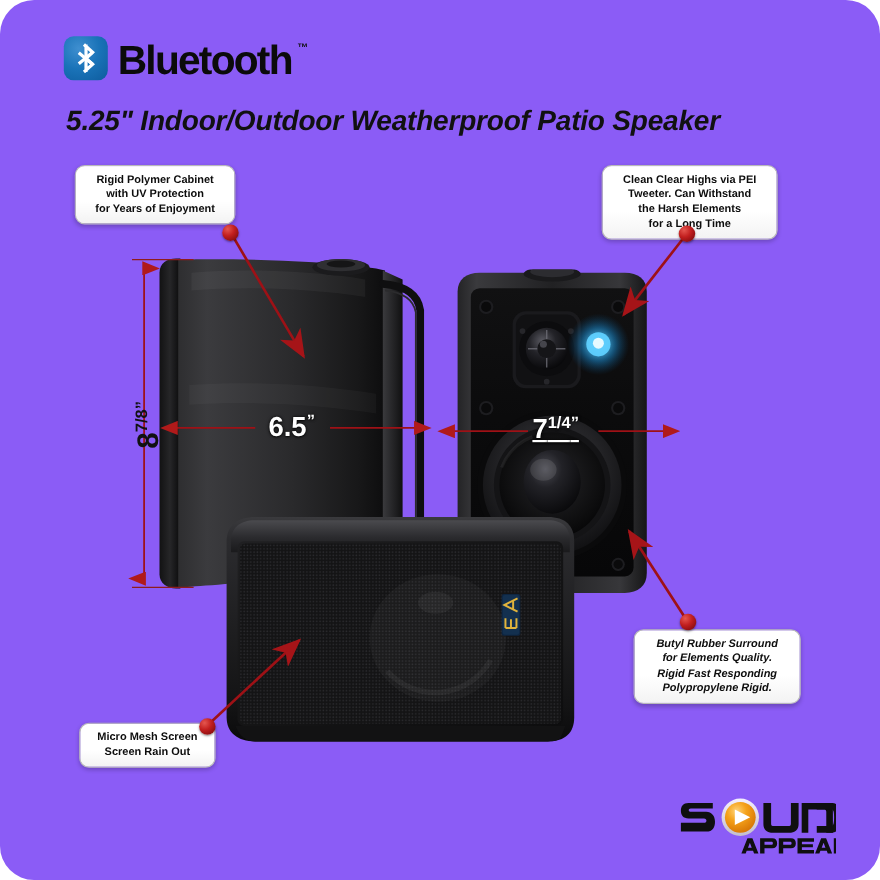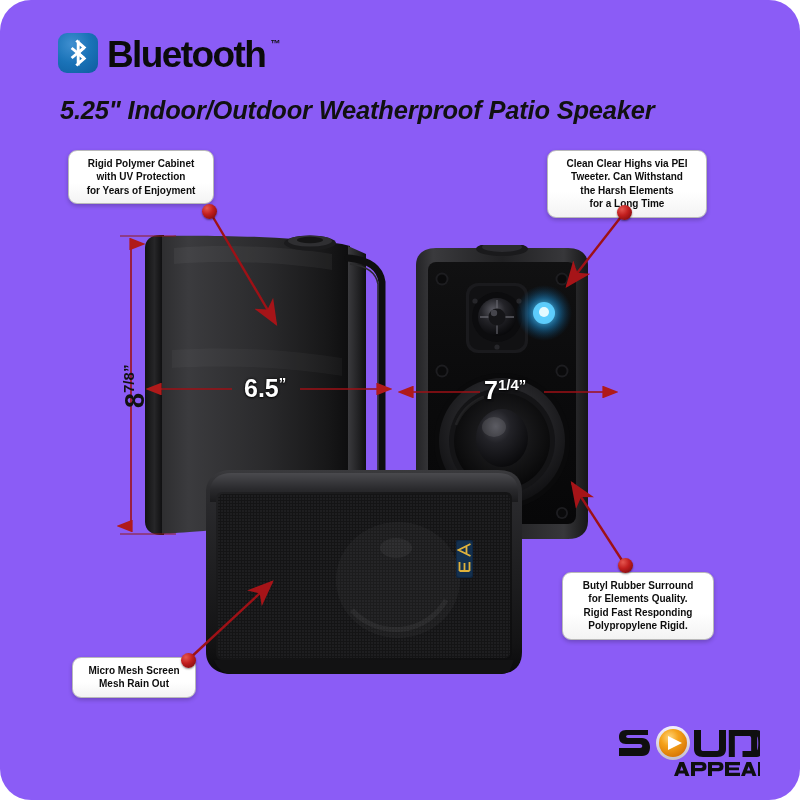--- a/index.html
+++ b/index.html
@@ -375,21 +375,21 @@
   </svg>
 
   <div class="dim-label dim-v" style="left:120px; top:408px;">
     <span>8</span><span class="dim-frac">7/8</span><span class="dim-frac">”</span>
   </div>
 
   <div class="dim-label dim-h" style="left:244px; top:374px;">
     <span>6.5</span><span class="dim-frac">”</span>
   </div>
 
-  <div class="dim-label dim-h" style="left:484px; top:376px;">
+  <div class="dim-label dim-h" style="left:484px; top:376px;text-decoration:underline;">
     <span>7</span><span class="dim-frac">1/4</span><span class="dim-frac">”</span>
   </div>
 
   <svg class="overlay ov-arrows">
     <defs>
       <marker id="ptr" markerWidth="11" markerHeight="9" refX="10" refY="4.5" orient="auto">
         <path d="M0,0 L11,4.5 L0,9 L3,4.5 Z" fill="#a61418"></path>
       </marker>
     </defs>
 
@@ -408,30 +408,30 @@
     <div>for Years of Enjoyment</div>
   </div>
 
   <div class="callout" style="left:547px; top:150px; width:160px;">
     <div>Clean Clear Highs via PEI</div>
     <div>Tweeter.  Can Withstand</div>
     <div>the Harsh Elements</div>
     <div>for a Long Time</div>
   </div>
 
-  <div class="callout" style="left:562px; top:572px; width:152px;">
+  <div class="callout" style="left:576px; top:572px; width:152px;font-style:italic;">
     <div>Butyl Rubber Surround</div>
     <div>for Elements Quality.</div>
     <div>Rigid Fast Responding</div>
     <div>Polypropylene Rigid.</div>
   </div>
 
   <div class="callout" style="left:72px; top:657px; width:124px;">
     <div>Micro Mesh Screen</div>
-    <div>Mesh Rain Out</div>
+    <div>Screen Rain Out</div>
   </div>
 
   <div class="ball" style="left:202px; top:204px;"></div>
   <div class="ball" style="left:617px; top:205px;"></div>
   <div class="ball" style="left:618px; top:558px;"></div>
   <div class="ball" style="left:181px; top:653px;"></div>
 
   <div class="sa-logo">
     <svg width="142" height="62" viewBox="0 0 142 62">
       <defs>

